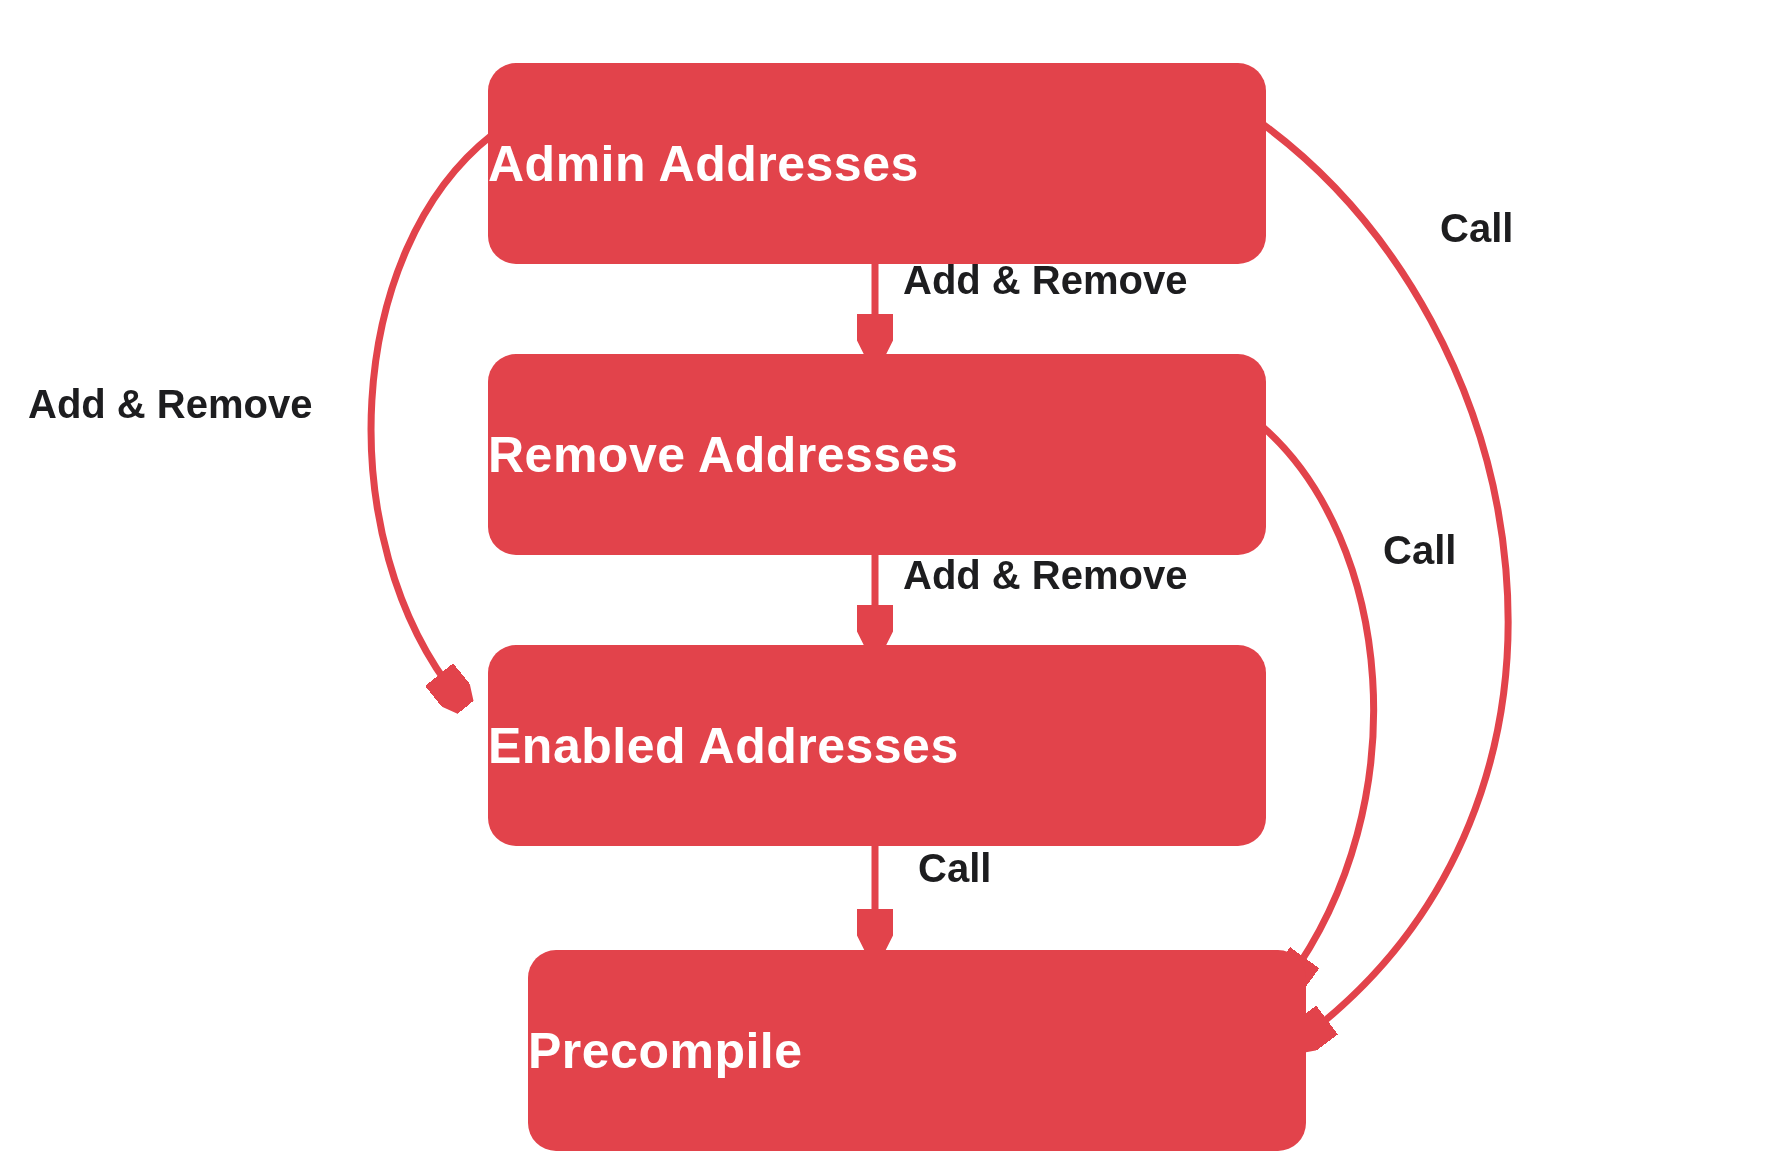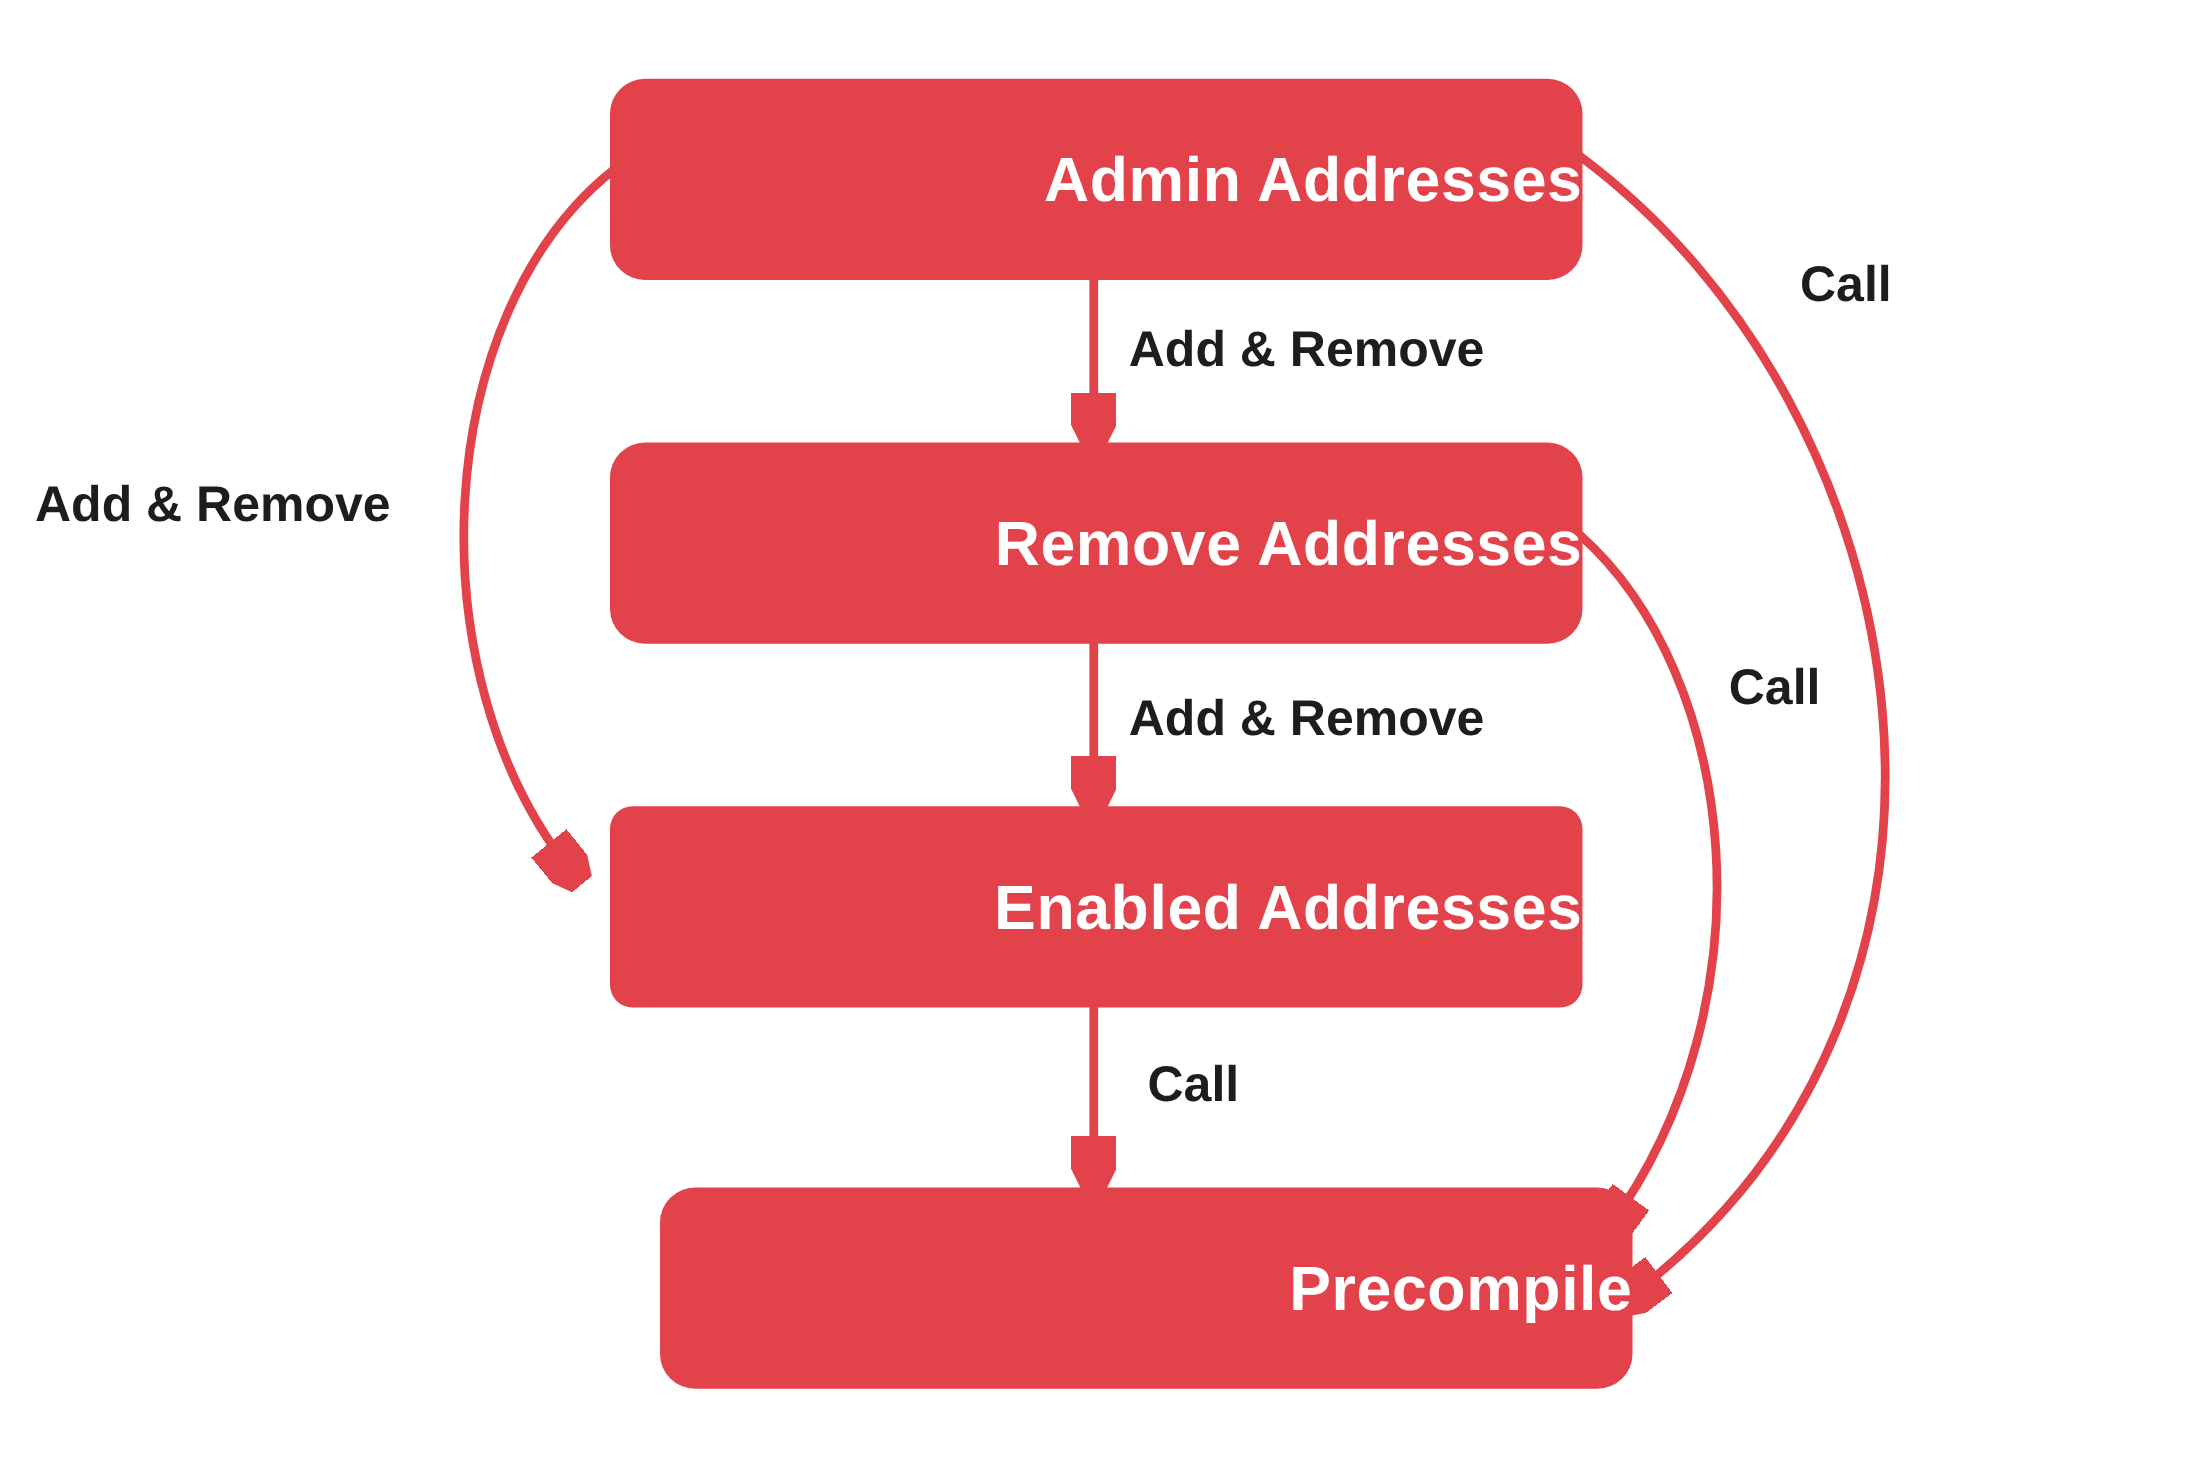--- a/index.html
+++ b/index.html
@@ -25,37 +25,37 @@
   .edges path{
     fill:none;
     stroke:var(--accent);
     stroke-width:7;
     stroke-linecap:round;
   }
   .node{
     position:absolute;
     left:488px;
     width:778px;
-    height:161px;
+    height:201px;
     background:var(--accent);
     border-radius:28px;
     display:flex;
     align-items:center;
-    justify-content:flex-end;
+    justify-content:flex-start;
   }
   .node span{
     color:#FFFFFF;
     font-size:50px;
     font-weight:700;
     letter-spacing:0.5px;
     white-space:nowrap;
   }
   .node-admin{top:63px;}
   .node-manager{top:354px;}
-  .node-enabled{top:645px;border-radius:18px;}
+  .node-enabled{top:645px;}
   .node-precompile{top:950px;margin-left:40px;}
   .edge-label{
     position:absolute;
     color:var(--ink);
     font-size:40px;
     line-height:1;
     white-space:nowrap;
     font-weight:bold;
   }
   .lbl-add-remove-left{left:28px;top:384px;}

